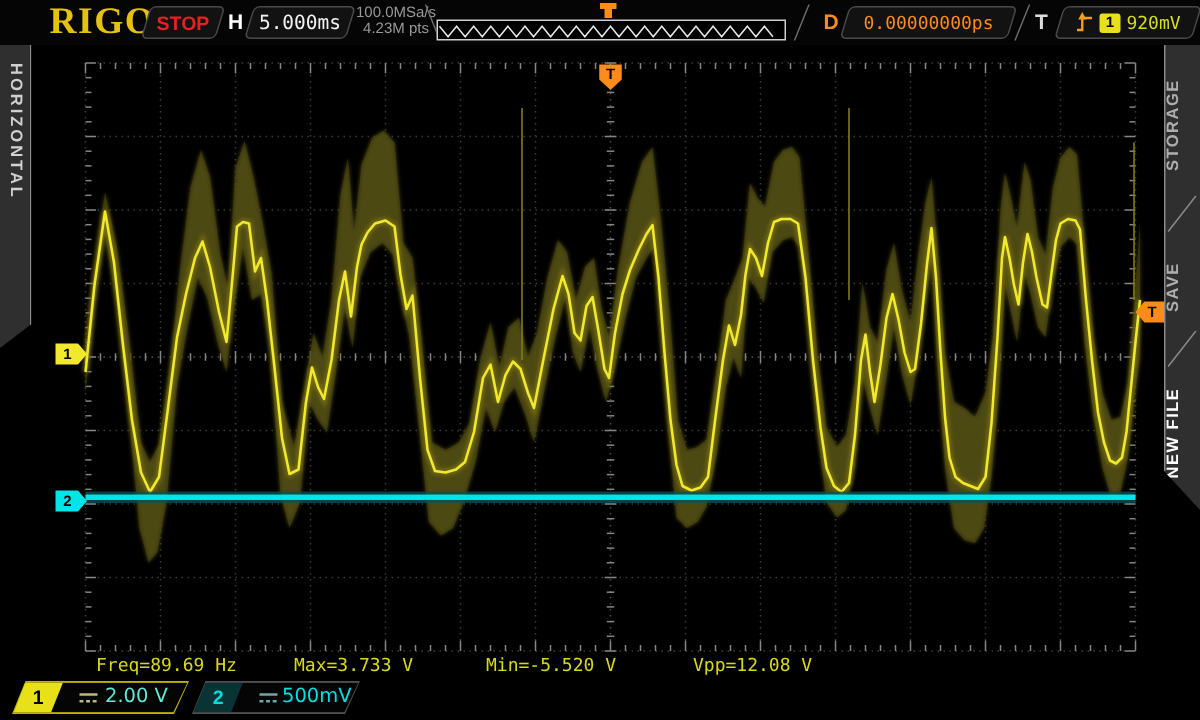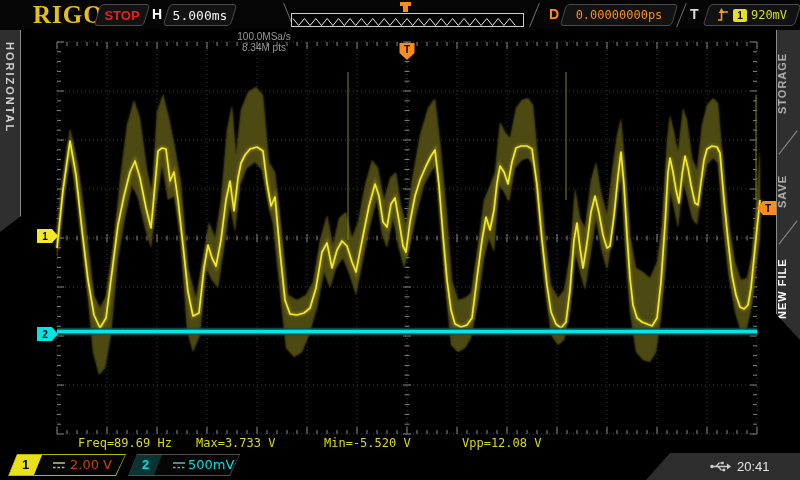--- a/index.html
+++ b/index.html
@@ -13,21 +13,21 @@
          border-radius:4px;transform:skewX(-17deg);}
   .badge .in{transform:skewX(17deg);width:100%;height:100%;display:flex;align-items:center;
              justify-content:center;gap:4px;}
   #stop-badge{left:97px;width:48px;}
   #stop-badge .in{font:bold 13px "Liberation Sans",sans-serif;color:#e82020;}
   .toplabel{position:absolute;top:6px;font:bold 14px "Liberation Sans",sans-serif;color:#fff;}
   #h-label{left:152px;}
   #tb-badge{left:166px;width:66px;}
   #tb-badge .in{font:13px "DejaVu Sans Mono",monospace;color:#f2f2f2;}
   #rate-block{position:absolute;left:234px;top:3px;width:60px;text-align:center;
-              font:10px/11px "Liberation Sans",sans-serif;color:#989898;margin-top:28px;}
+              font:10px/11px "Liberation Sans",sans-serif;color:#989898;}
   .tdiv{position:absolute;top:3px;height:24px;width:1px;background:#707070;}
   #div1{left:288px;transform:skewX(22deg);}
   #div2{left:534px;transform:skewX(-22deg);}
   #div3{left:681px;transform:skewX(-22deg);}
   #membar{position:absolute;left:291px;top:13px;width:231px;height:12px;border:1px solid #cfcfcf;
           background:#000;}
   #memmark{position:absolute;left:400px;top:2px;}
   #d-label{left:549px;color:#ff8c1a;}
   #delay-badge{left:563px;width:110px;}
   #delay-badge .in{font:12px "DejaVu Sans Mono",monospace;color:#ff8c1a;}
@@ -52,38 +52,38 @@
   #sitem-storage{top:8px;height:90px;}
   #sitem-save{top:134px;height:54px;}
   #sitem-newfile{top:214px;height:90px;color:#ffffff;}
   .ssep{position:absolute;left:-3px;width:30px;height:1px;background:#8a8a8a;
         transform:rotate(-52deg);}
   #ssep1{top:112px;} #ssep2{top:202px;}
   
   #scope{position:absolute;left:0;top:0;width:800px;height:480px;}
   
   .meas{position:absolute;top:436px;font:12px "DejaVu Sans Mono",monospace;color:#d9d91c;}
-  #m0{left:78px;} #m1{left:196px;} #m2{left:324px;text-align:center;} #m3{left:462px;}
+  #m0{left:64px;} #m1{left:196px;} #m2{left:324px;text-align:center;} #m3{left:462px;}
   
   .chbadge{position:absolute;top:454px;height:22px;}
   .chbadge .outer{position:absolute;inset:0;}
   .chbadge .inner{position:absolute;inset:1px;background:#050505;}
   #ch1-badge{left:8px;width:118px;}
   #ch1-badge .outer{background:#b9b400;clip-path:polygon(9px 0,100% 0,calc(100% - 10px) 100%,0 100%);}
   #ch1-badge .inner{clip-path:polygon(8.5px 0,100% 0,calc(100% - 9.5px) 100%,0 100%);}
   #ch2-badge{left:128px;width:112px;}
   #ch2-badge .outer{background:#4f4f4f;clip-path:polygon(9px 0,100% 0,calc(100% - 10px) 100%,0 100%);}
   #ch2-badge .inner{clip-path:polygon(8.5px 0,100% 0,calc(100% - 9.5px) 100%,0 100%);}
   .chchip{position:absolute;left:1px;top:1px;bottom:1px;width:33px;
           font:bold 13px/20px "Liberation Sans",sans-serif;text-align:center;}
   #ch1-chip{background:#e8e018;color:#000;clip-path:polygon(8px 0,100% 0,calc(100% - 8px) 100%,0 100%);}
   #ch2-chip{background:#0a3434;color:#00e0e0;clip-path:polygon(8px 0,100% 0,calc(100% - 8px) 100%,0 100%);}
   .coupling{position:absolute;left:44px;top:7px;}
   .chval{position:absolute;left:62px;top:3px;font:13px "DejaVu Sans",sans-serif;}
-  #ch1-val{color:#c2410c;} #ch2-val{color:#00e0e0;left:60px;}
+  #ch1-val{color:#5eead4;} #ch2-val{color:#00e0e0;left:60px;}
   #timepanel{position:absolute;right:0;top:453px;width:200px;height:27px;background:#2d2d2d;
              clip-path:polygon(70px 0,100% 0,100% 100%,46px 100%);}
   #clock{position:absolute;left:137px;top:6px;font:13px "Liberation Sans",sans-serif;color:#e6e6e6;}
   #usbicon{position:absolute;left:110px;top:8px;}
 </style>
 </head>
 <body>
 
 <div id="screen">
 
@@ -95,21 +95,21 @@
         </div>
     </div>
     <div class="toplabel" id="h-label">H</div>
     <div class="badge" id="tb-badge">
       <div class="in">
           <span>5.000ms</span>
         </div>
     </div>
     <div id="rate-block">
       <div>100.0MSa/s</div>
-      <div>8.34M pts</div>
+      <div>4.23M pts</div>
     </div>
     <div class="tdiv" id="div1"></div>
     <div id="membar">
       <svg id="memsvg" width="229" height="12">
           <polyline points="1,2.5 6.7,9.5 12.4,2.5 18.1,9.5 23.8,2.5 29.5,9.5 35.2,2.5 40.900000000000006,9.5 46.60000000000001,2.5 52.30000000000001,9.5 58.000000000000014,2.5 63.70000000000002,9.5 69.40000000000002,2.5 75.10000000000002,9.5 80.80000000000003,2.5 86.50000000000003,9.5 92.20000000000003,2.5 97.90000000000003,9.5 103.60000000000004,2.5 109.30000000000004,9.5 115.00000000000004,2.5 120.70000000000005,9.5 126.40000000000005,2.5 132.10000000000005,9.5 137.80000000000004,2.5 143.50000000000003,9.5 149.20000000000002,2.5 154.9,9.5 160.6,2.5 166.29999999999998,9.5 171.99999999999997,2.5 177.69999999999996,9.5 183.39999999999995,2.5 189.09999999999994,9.5 194.79999999999993,2.5 200.49999999999991,9.5 206.1999999999999,2.5 211.8999999999999,9.5 217.59999999999988,2.5 223.29999999999987,9.5 " fill="none" stroke="#e8e8e8" stroke-width="1"></polyline>
         </svg>
     </div>
     <svg id="memmark" width="12" height="11">
       <path d="M0,0 H11 V4 H8 V10 H3 V4 H0 Z" fill="#ff8c1a"></path>
     </svg>
@@ -560,26 +560,14 @@
     <div class="outer"></div>
     <div class="inner"></div>
     <div class="chchip" id="ch2-chip">2</div>
     <svg class="coupling" width="14" height="9">
       <line x1="1" y1="2" x2="13" y2="2" stroke="#6fa8a8" stroke-width="1.6"></line>
       <line x1="1" y1="6.5" x2="13" y2="6.5" stroke="#6fa8a8" stroke-width="1.6" stroke-dasharray="2.6 1.8"></line>
     </svg>
     <span class="chval" id="ch2-val">500mV</span>
   </div>
 
-  <div id="timepanel">
-    <svg id="usbicon" width="22" height="11">
-      <circle cx="2" cy="5.5" r="1.8" fill="#cfcfcf"></circle>
-      <line x1="3.5" y1="5.5" x2="17" y2="5.5" stroke="#cfcfcf" stroke-width="1.3"></line>
-      <polygon points="17,2.5 17,8.5 21,5.5" fill="#cfcfcf"></polygon>
-      <polyline points="6,5.5 9,2 12,2" fill="none" stroke="#cfcfcf" stroke-width="1.2"></polyline>
-      <rect x="11.3" y="0.8" width="2.4" height="2.4" fill="#cfcfcf"></rect>
-      <polyline points="8,5.5 11,9 13.5,9" fill="none" stroke="#cfcfcf" stroke-width="1.2"></polyline>
-      <circle cx="14" cy="9" r="1.4" fill="#cfcfcf"></circle>
-    </svg>
-    <span id="clock">20:41</span>
-  </div>
 
 </div>
 
 </body></html>

